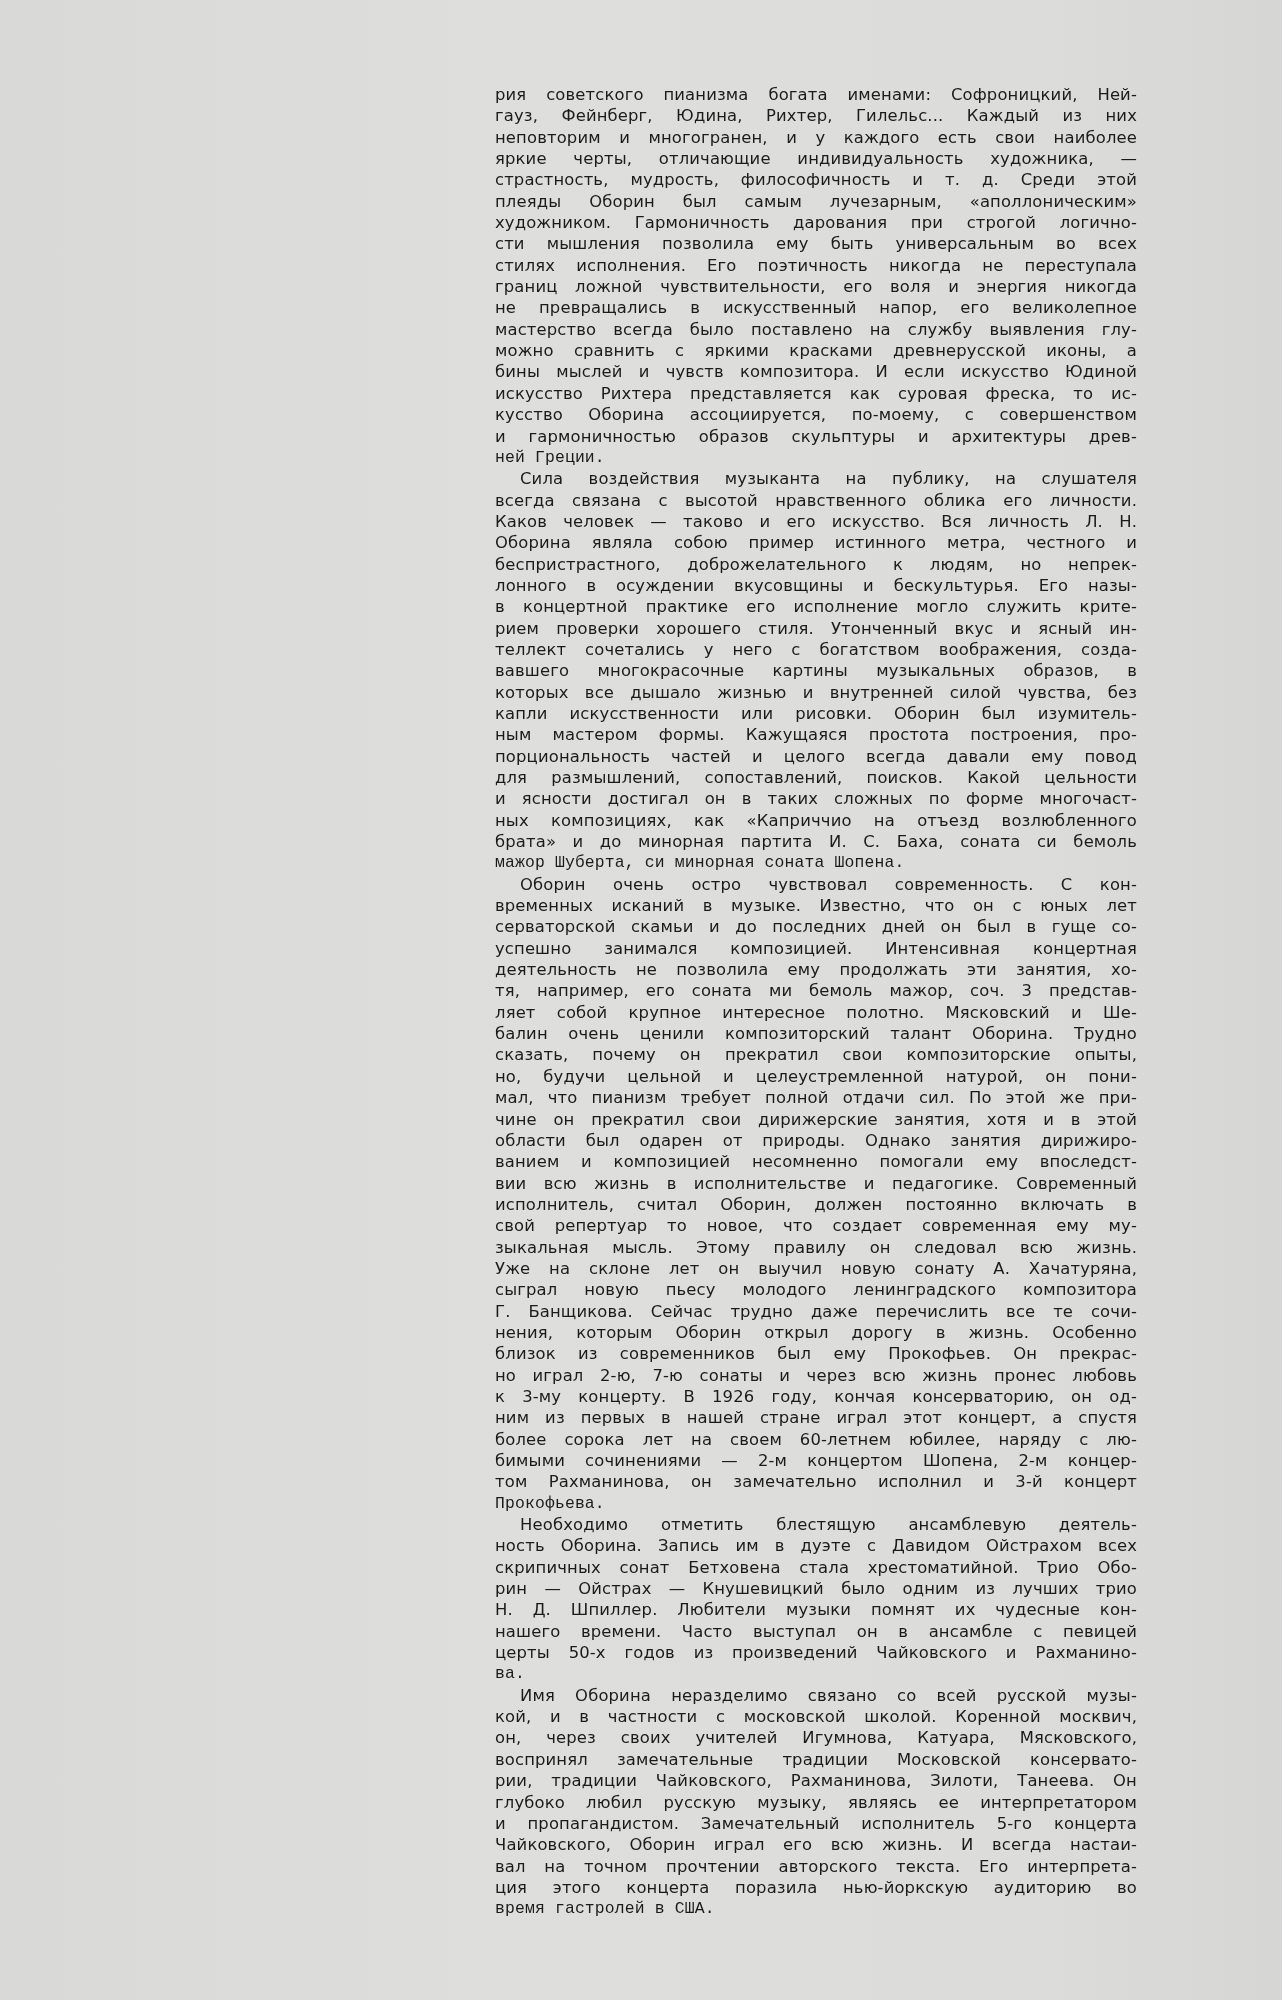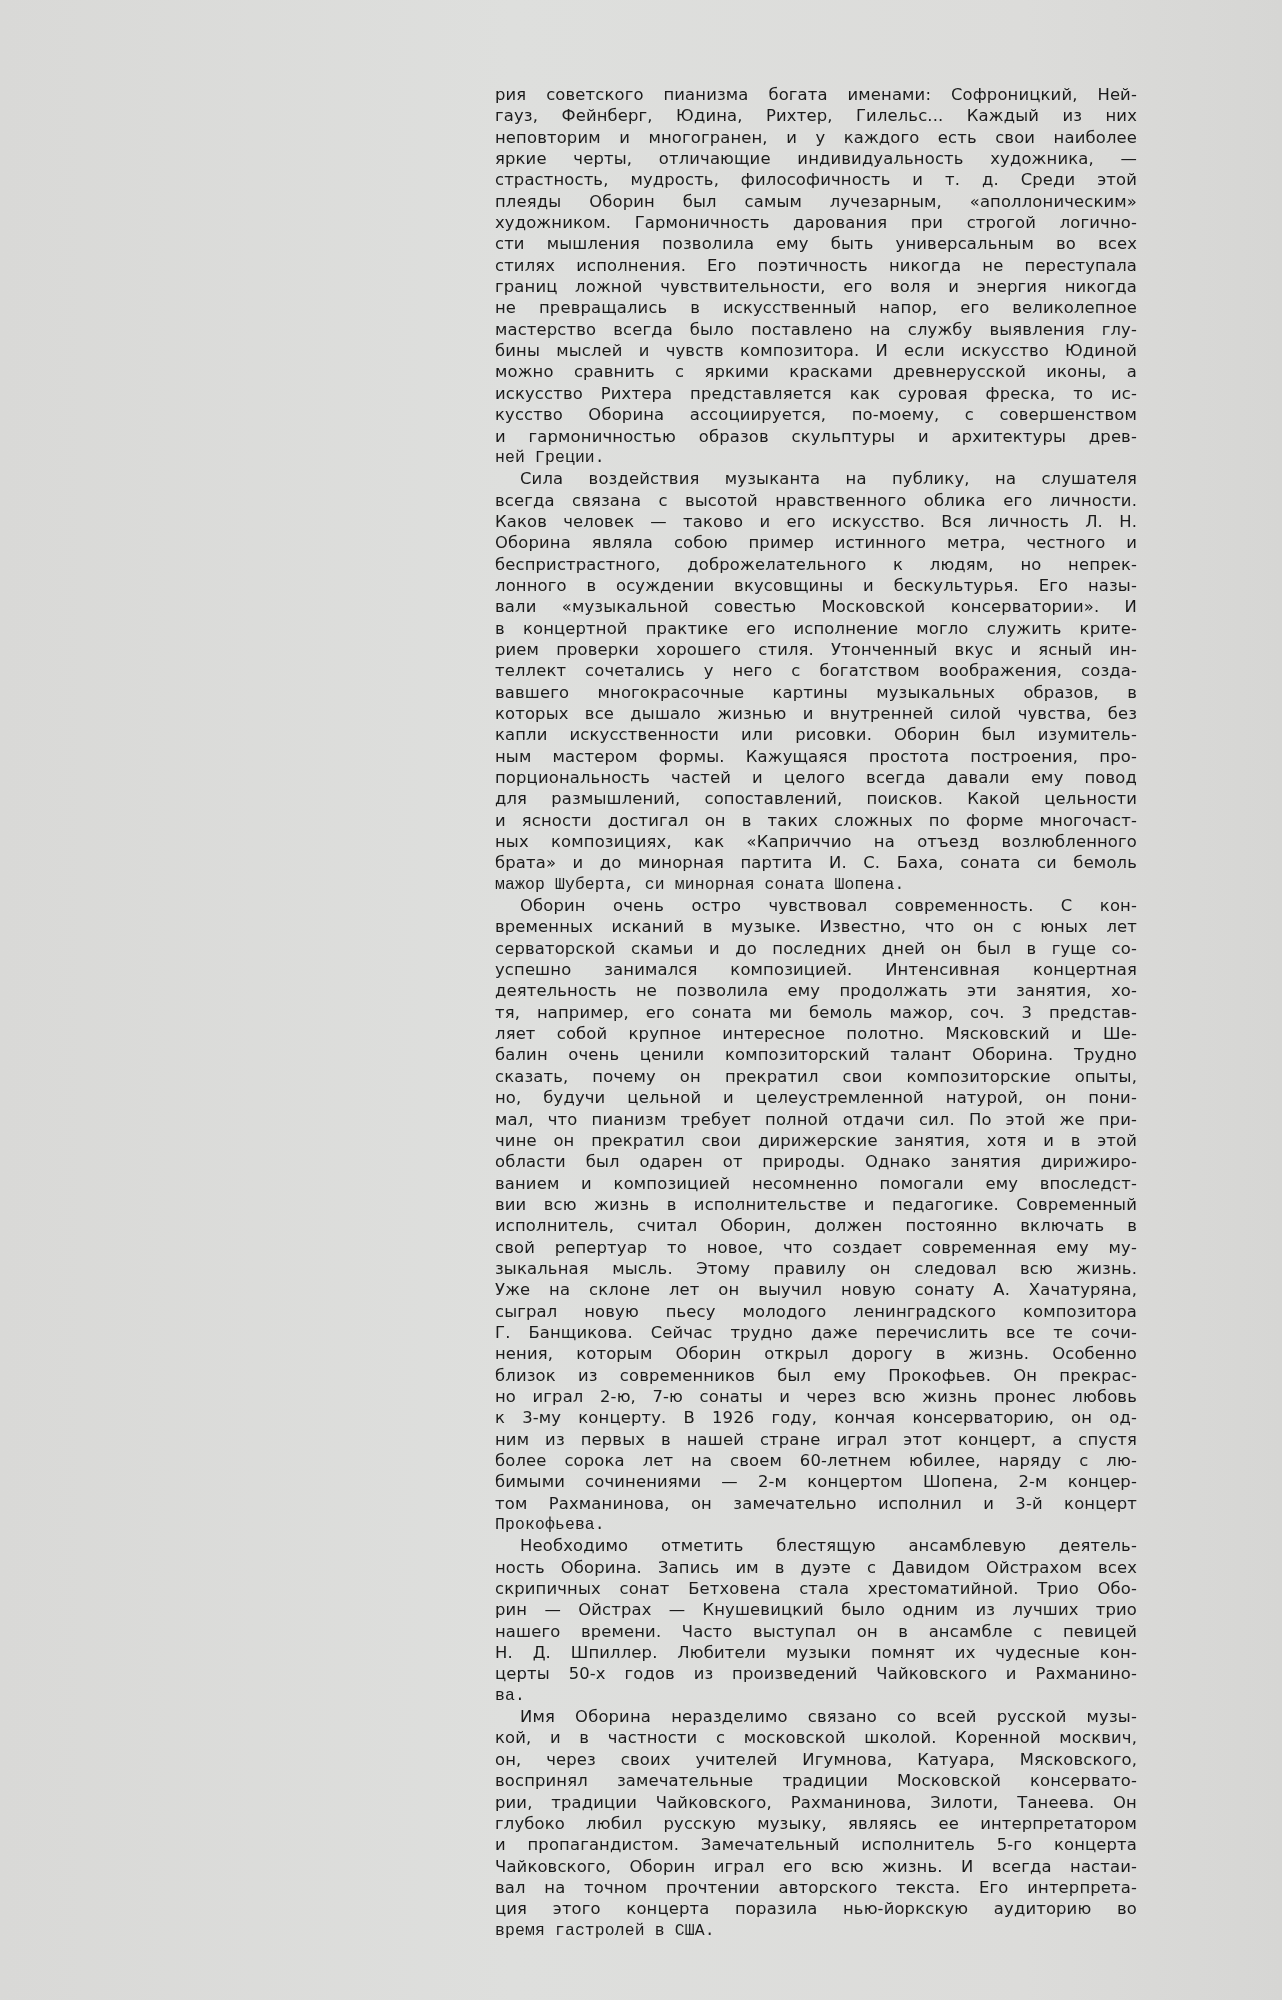--- a/index.html
+++ b/index.html
@@ -44,35 +44,34 @@
         <span class="line">неповторим и многогранен, и у каждого есть свои  наиболее</span>
         <span class="line">яркие черты, отличающие  индивидуальность  художника, —</span>
         <span class="line">страстность, мудрость, философичность  и т. д. Среди  этой</span>
         <span class="line">плеяды Оборин был самым лучезарным,  «аполлоническим»</span>
         <span class="line">художником. Гармоничность дарования при строгой логично-</span>
         <span class="line">сти мышления позволила ему быть универсальным  во  всех</span>
         <span class="line">стилях исполнения. Его поэтичность никогда не переступала</span>
         <span class="line">границ ложной чувствительности, его воля и энергия никогда</span>
         <span class="line">не превращались в искусственный напор, его  великолепное</span>
         <span class="line">мастерство всегда было поставлено на службу выявления глу-</span>
+        <span class="line">можно сравнить с яркими красками древнерусской иконы, а</span>
         <span class="line">бины мыслей и чувств композитора. И если искусство Юдиной</span>
-        <span class="line">можно сравнить с яркими красками древнерусской иконы, а</span>
         <span class="line">искусство Рихтера представляется как суровая фреска, то ис-</span>
         <span class="line">кусство Оборина ассоциируется, по-моему, с совершенством</span>
         <span class="line">и гармоничностью образов скульптуры и архитектуры древ-</span>
         <span class="line last">ней Греции.</span>
       </div>
       <div class="para">
         <span class="line indent">Сила воздействия музыканта на публику,  на  слушателя</span>
         <span class="line">всегда связана с высотой нравственного облика его личности.</span>
         <span class="line">Каков человек — таково и его искусство. Вся личность Л. Н.</span>
         <span class="line">Оборина являла собою пример истинного метра, честного и</span>
         <span class="line">беспристрастного, доброжелательного к людям, но непрек-</span>
         <span class="line">лонного в осуждении вкусовщины и бескультурья. Его назы-</span>
-        <span class="line">вали «музыкальной совестью Московской консерватории». И</span>
         <span class="line">в концертной практике его исполнение могло служить крите-</span>
         <span class="line">рием проверки хорошего стиля. Утонченный вкус и ясный ин-</span>
         <span class="line">теллект сочетались у него с богатством воображения, созда-</span>
         <span class="line">вавшего многокрасочные картины музыкальных  образов,  в</span>
         <span class="line">которых все дышало жизнью и внутренней силой чувства, без</span>
         <span class="line">капли искусственности или рисовки. Оборин был изумитель-</span>
         <span class="line">ным мастером формы. Кажущаяся простота построения, про-</span>
         <span class="line">порциональность частей и целого всегда давали ему  повод</span>
         <span class="line">для размышлений, сопоставлений, поисков. Какой цельности</span>
         <span class="line">и ясности достигал он в таких сложных по форме многочаст-</span>
@@ -110,22 +109,22 @@
         <span class="line">более сорока лет на своем 60-летнем юбилее, наряду с лю-</span>
         <span class="line">бимыми сочинениями — 2-м концертом Шопена, 2-м концер-</span>
         <span class="line">том Рахманинова, он замечательно исполнил и 3-й концерт</span>
         <span class="line last">Прокофьева.</span>
       </div>
       <div class="para">
         <span class="line indent">Необходимо отметить блестящую ансамблевую  деятель-</span>
         <span class="line">ность Оборина. Запись им в дуэте с Давидом Ойстрахом всех</span>
         <span class="line">скрипичных сонат Бетховена стала хрестоматийной. Трио Обо-</span>
         <span class="line">рин — Ойстрах — Кнушевицкий было одним из лучших трио</span>
+        <span class="line">Н. Д. Шпиллер. Любители музыки помнят их чудесные кон-</span>
         <span class="line">нашего времени. Часто выступал он в ансамбле  с певицей</span>
-        <span class="line">Н. Д. Шпиллер. Любители музыки помнят их чудесные кон-</span>
         <span class="line">церты 50-х годов из произведений Чайковского и Рахманино-</span>
         <span class="line last">ва.</span>
       </div>
       <div class="para">
         <span class="line indent">Имя Оборина неразделимо связано со всей русской музы-</span>
         <span class="line">кой, и в частности с московской школой. Коренной москвич,</span>
         <span class="line">он, через своих учителей Игумнова, Катуара,  Мясковского,</span>
         <span class="line">воспринял замечательные традиции Московской консервато-</span>
         <span class="line">рии, традиции Чайковского, Рахманинова, Зилоти, Танеева. Он</span>
         <span class="line">глубоко любил русскую музыку, являясь ее интерпретатором</span>

